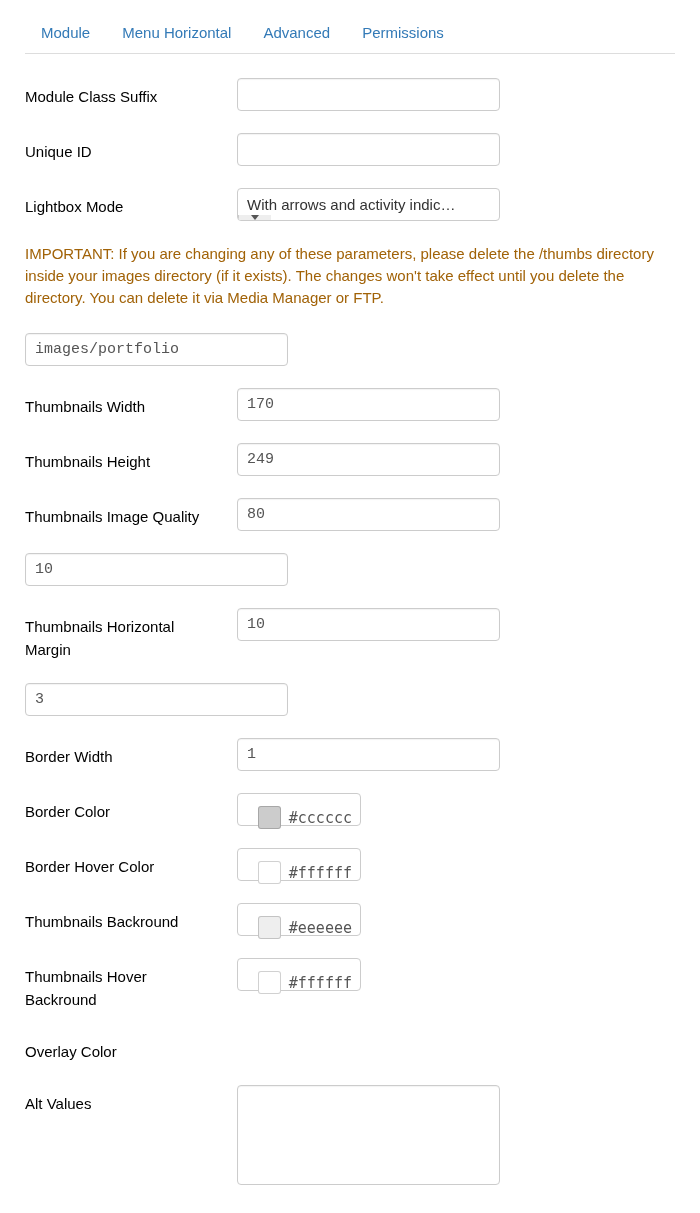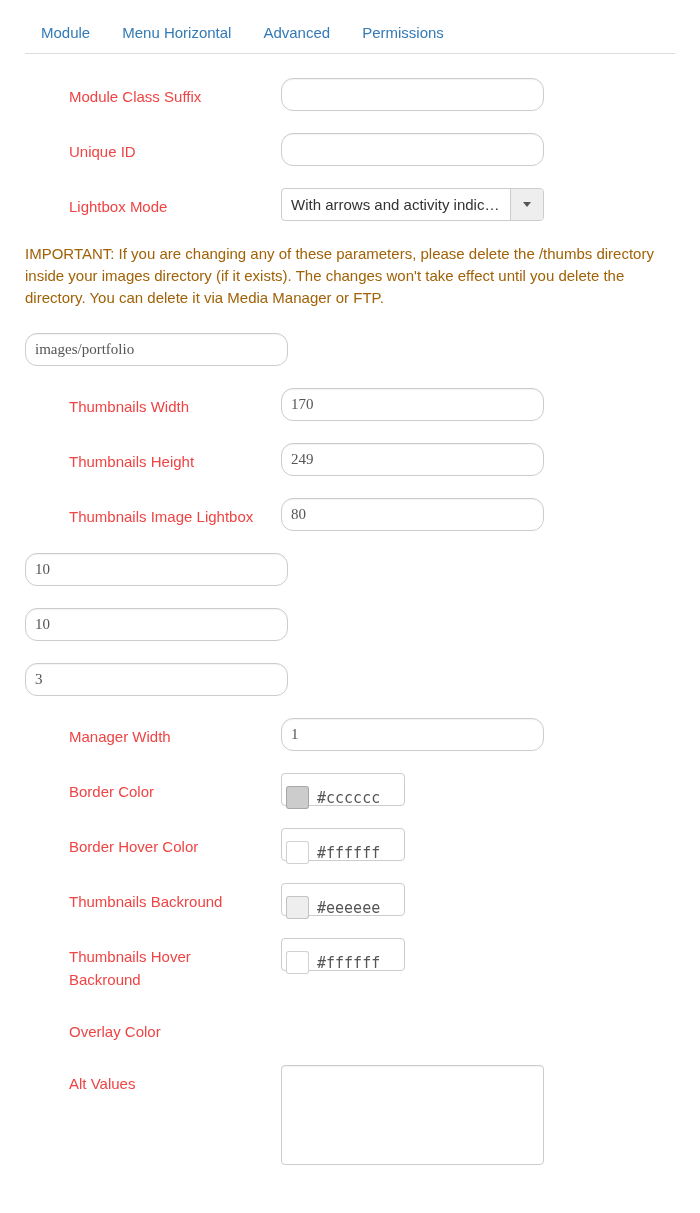--- a/index.html
+++ b/index.html
@@ -41,45 +41,45 @@
   .row {
     display: flex;
     align-items: flex-start;
     margin-bottom: 22px;
   }
   .lbl {
     flex: none;
     width: 212px;
     padding: 7px 24px 0 0;
     line-height: 23px;
-    color: #ef4444;
-    margin-left: 44px;
+    color: #000000;
   }
   .txt {
     width: 263px;
     height: 33px;
     border: 1px solid var(--input-border, #ccc);
-    border-radius: 12px;
+    border-radius: 4px;
     padding: 0 9px;
-    font-family: Liberation Serif, serif;
+    font-family: Liberation Mono, monospace;
     font-size: 15px;
     color: #555;
     background: #fff;
     box-shadow: inset 0 1px 1px rgba(0,0,0,0.05);
     outline: none;
   }
   .select {
     width: 263px;
     height: 33px;
     border: 1px solid var(--input-border, #ccc);
     border-radius: 4px;
     display: flex;
     overflow: hidden;
     background: #fff;
     cursor: pointer;
+    flex-direction: column;
   }
   .sel-text {
     flex: 1;
     min-width: 0;
     line-height: 31px;
     padding: 0 6px 0 9px;
     color: #333;
     white-space: nowrap;
     overflow: hidden;
   }
@@ -101,20 +101,21 @@
   .colorbox {
     width: 124px;
     height: 33px;
     border: 1px solid var(--input-border, #ccc);
     border-radius: 4px;
     background: #fff;
     display: flex;
     align-items: center;
     padding: 16px 8px 0 4px;
     cursor: pointer;
+    justify-content: flex-end;
   }
   .swatch {
     flex: none;
     width: 23px;
     height: 23px;
     border-radius: 3px;
     border: 1px solid rgba(0,0,0,0.18);
   }
   .hex {
     margin-left: 8px;
@@ -178,34 +179,35 @@
       </div>
       <div class="row">
         <label class="lbl">Thumbnails Width</label>
         <div class="ctl"><input class="txt" type="text" value="170" style=""></div>
       </div>
       <div class="row">
         <label class="lbl">Thumbnails Height</label>
         <div class="ctl"><input class="txt" type="text" value="249" style=""></div>
       </div>
       <div class="row">
-        <label class="lbl">Thumbnails Image Lightbox</label>
+        <label class="lbl">Thumbnails Image Quality</label>
         <div class="ctl"><input class="txt" type="text" value="80" style=""></div>
       </div>
       <div class="row">
         <div class="ctl"><input class="txt" type="text" value="10" style=""></div>
       </div>
       <div class="row">
+        <label class="lbl">Thumbnails Horizontal Margin</label>
         <div class="ctl"><input class="txt" type="text" value="10" style=""></div>
       </div>
       <div class="row">
         <div class="ctl"><input class="txt" type="text" value="3" style=""></div>
       </div>
       <div class="row">
-        <label class="lbl">Manager Width</label>
+        <label class="lbl">Border Width</label>
         <div class="ctl"><input class="txt" type="text" value="1" style=""></div>
       </div>
       <div class="row">
         <label class="lbl">Border Color</label>
         <div class="ctl">
           <div class="colorbox">
             <span class="swatch" style="background: rgb(204, 204, 204);"></span>
             <span class="hex">#cccccc</span>
           </div>
         </div>

